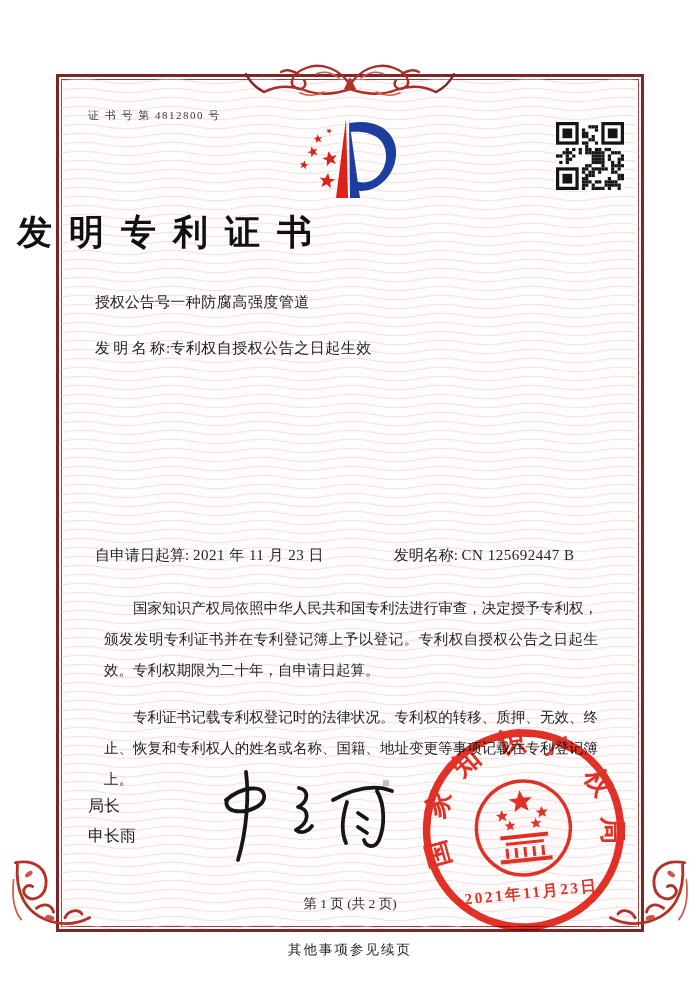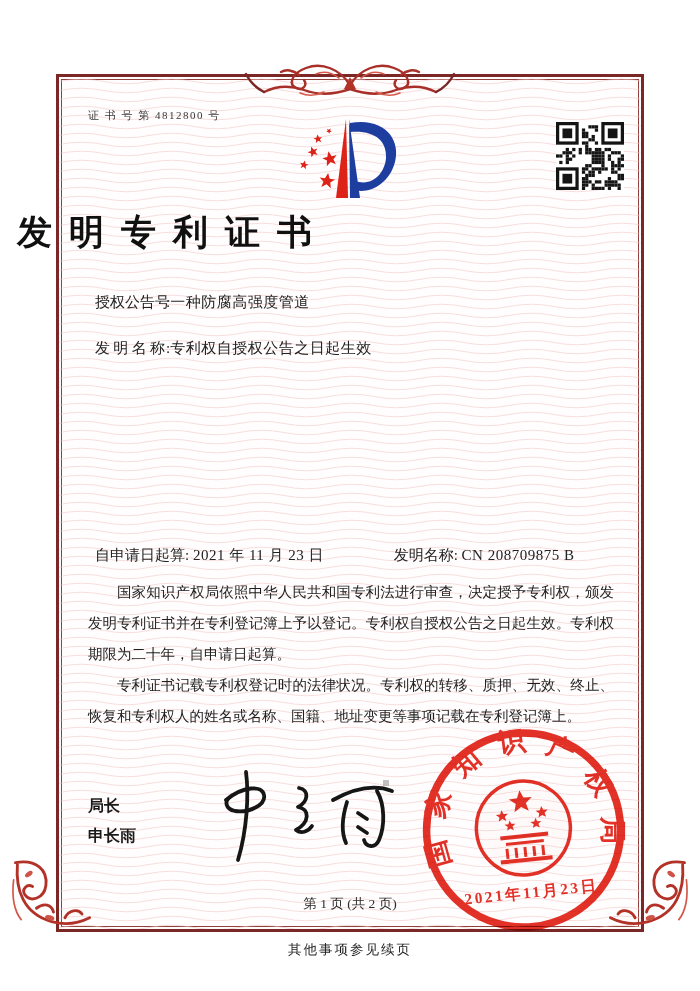--- a/index.html
+++ b/index.html
@@ -21,23 +21,23 @@
   .row{margin-bottom:27px;white-space:nowrap;}
   .row-label{display:inline-block;width:70px;text-align:justify;text-align-last:justify;
              vertical-align:bottom;}
   .row-colon{display:inline-block;margin-left:1px;}
   .row-value{margin-left:0;letter-spacing:.5px;}
   .grant-line{position:absolute;left:95px;top:546px;font-size:15px;white-space:nowrap;}
   .grant-gap{display:inline-block;width:62px;}
   
   .legal{position:absolute;left:88px;top:577px;width:526px;font-size:14.5px;line-height:31px;
          text-align:justify;color:#1e1e1e;}
-  .legal p{margin:0;text-indent:2em;}
-  
-  .signer{position:absolute;left:88px;top:791px;font-size:16px;line-height:30px;color:#1a1a1a;font-weight:bold;}
+  .legal p{margin:16px;text-indent:2em;}
+  
+  .signer{position:absolute;left:88px;top:791px;font-size:16px;line-height:30px;color:#1a1a1a;}
   .signature{position:absolute;left:198px;top:760px;}
   .seal{position:absolute;left:408px;top:718px;mix-blend-mode:multiply;}
   .page-no{position:absolute;left:0;top:895px;width:700px;text-align:center;font-size:13.5px;color:#2c2c2c;}
   .footer-note{position:absolute;left:0;top:941px;width:700px;text-align:center;
                font-size:13.5px;letter-spacing:2px;color:#1e1e1e;}
   .ornament-top{position:absolute;left:241px;top:45px;}
   .corner-bl{position:absolute;left:6px;top:850px;}
   .corner-br{position:absolute;left:599px;top:850px;}
 </style>
 </head>
@@ -261,21 +261,21 @@
     <div class="row">
       <span class="row-label">发明名称</span><span class="row-colon">:</span><span class="row-value">专利权自授权公告之日起生效</span>
     </div>
   </div>
 
   <div class="grant-line">
     <span>自申请日起算</span><span>:</span>
     <span class="row-value">2021 年 11 月 23 日</span>
     <span class="grant-gap"></span>
     <span>发明名称</span><span>:</span>
-    <span class="row-value">CN 208709875 B</span>
+    <span class="row-value">CN 125692447 B</span>
   </div>
 
   <div class="legal">
     <p>国家知识产权局依照中华人民共和国专利法进行审查，决定授予专利权，颁发发明专利证书并在专利登记簿上予以登记。专利权自授权公告之日起生效。专利权期限为二十年，自申请日起算。</p>
     <p>专利证书记载专利权登记时的法律状况。专利权的转移、质押、无效、终止、恢复和专利权人的姓名或名称、国籍、地址变更等事项记载在专利登记簿上。</p>
   </div>
 
   <div class="signer">
     <div>局长</div>
     <div>申长雨</div>

